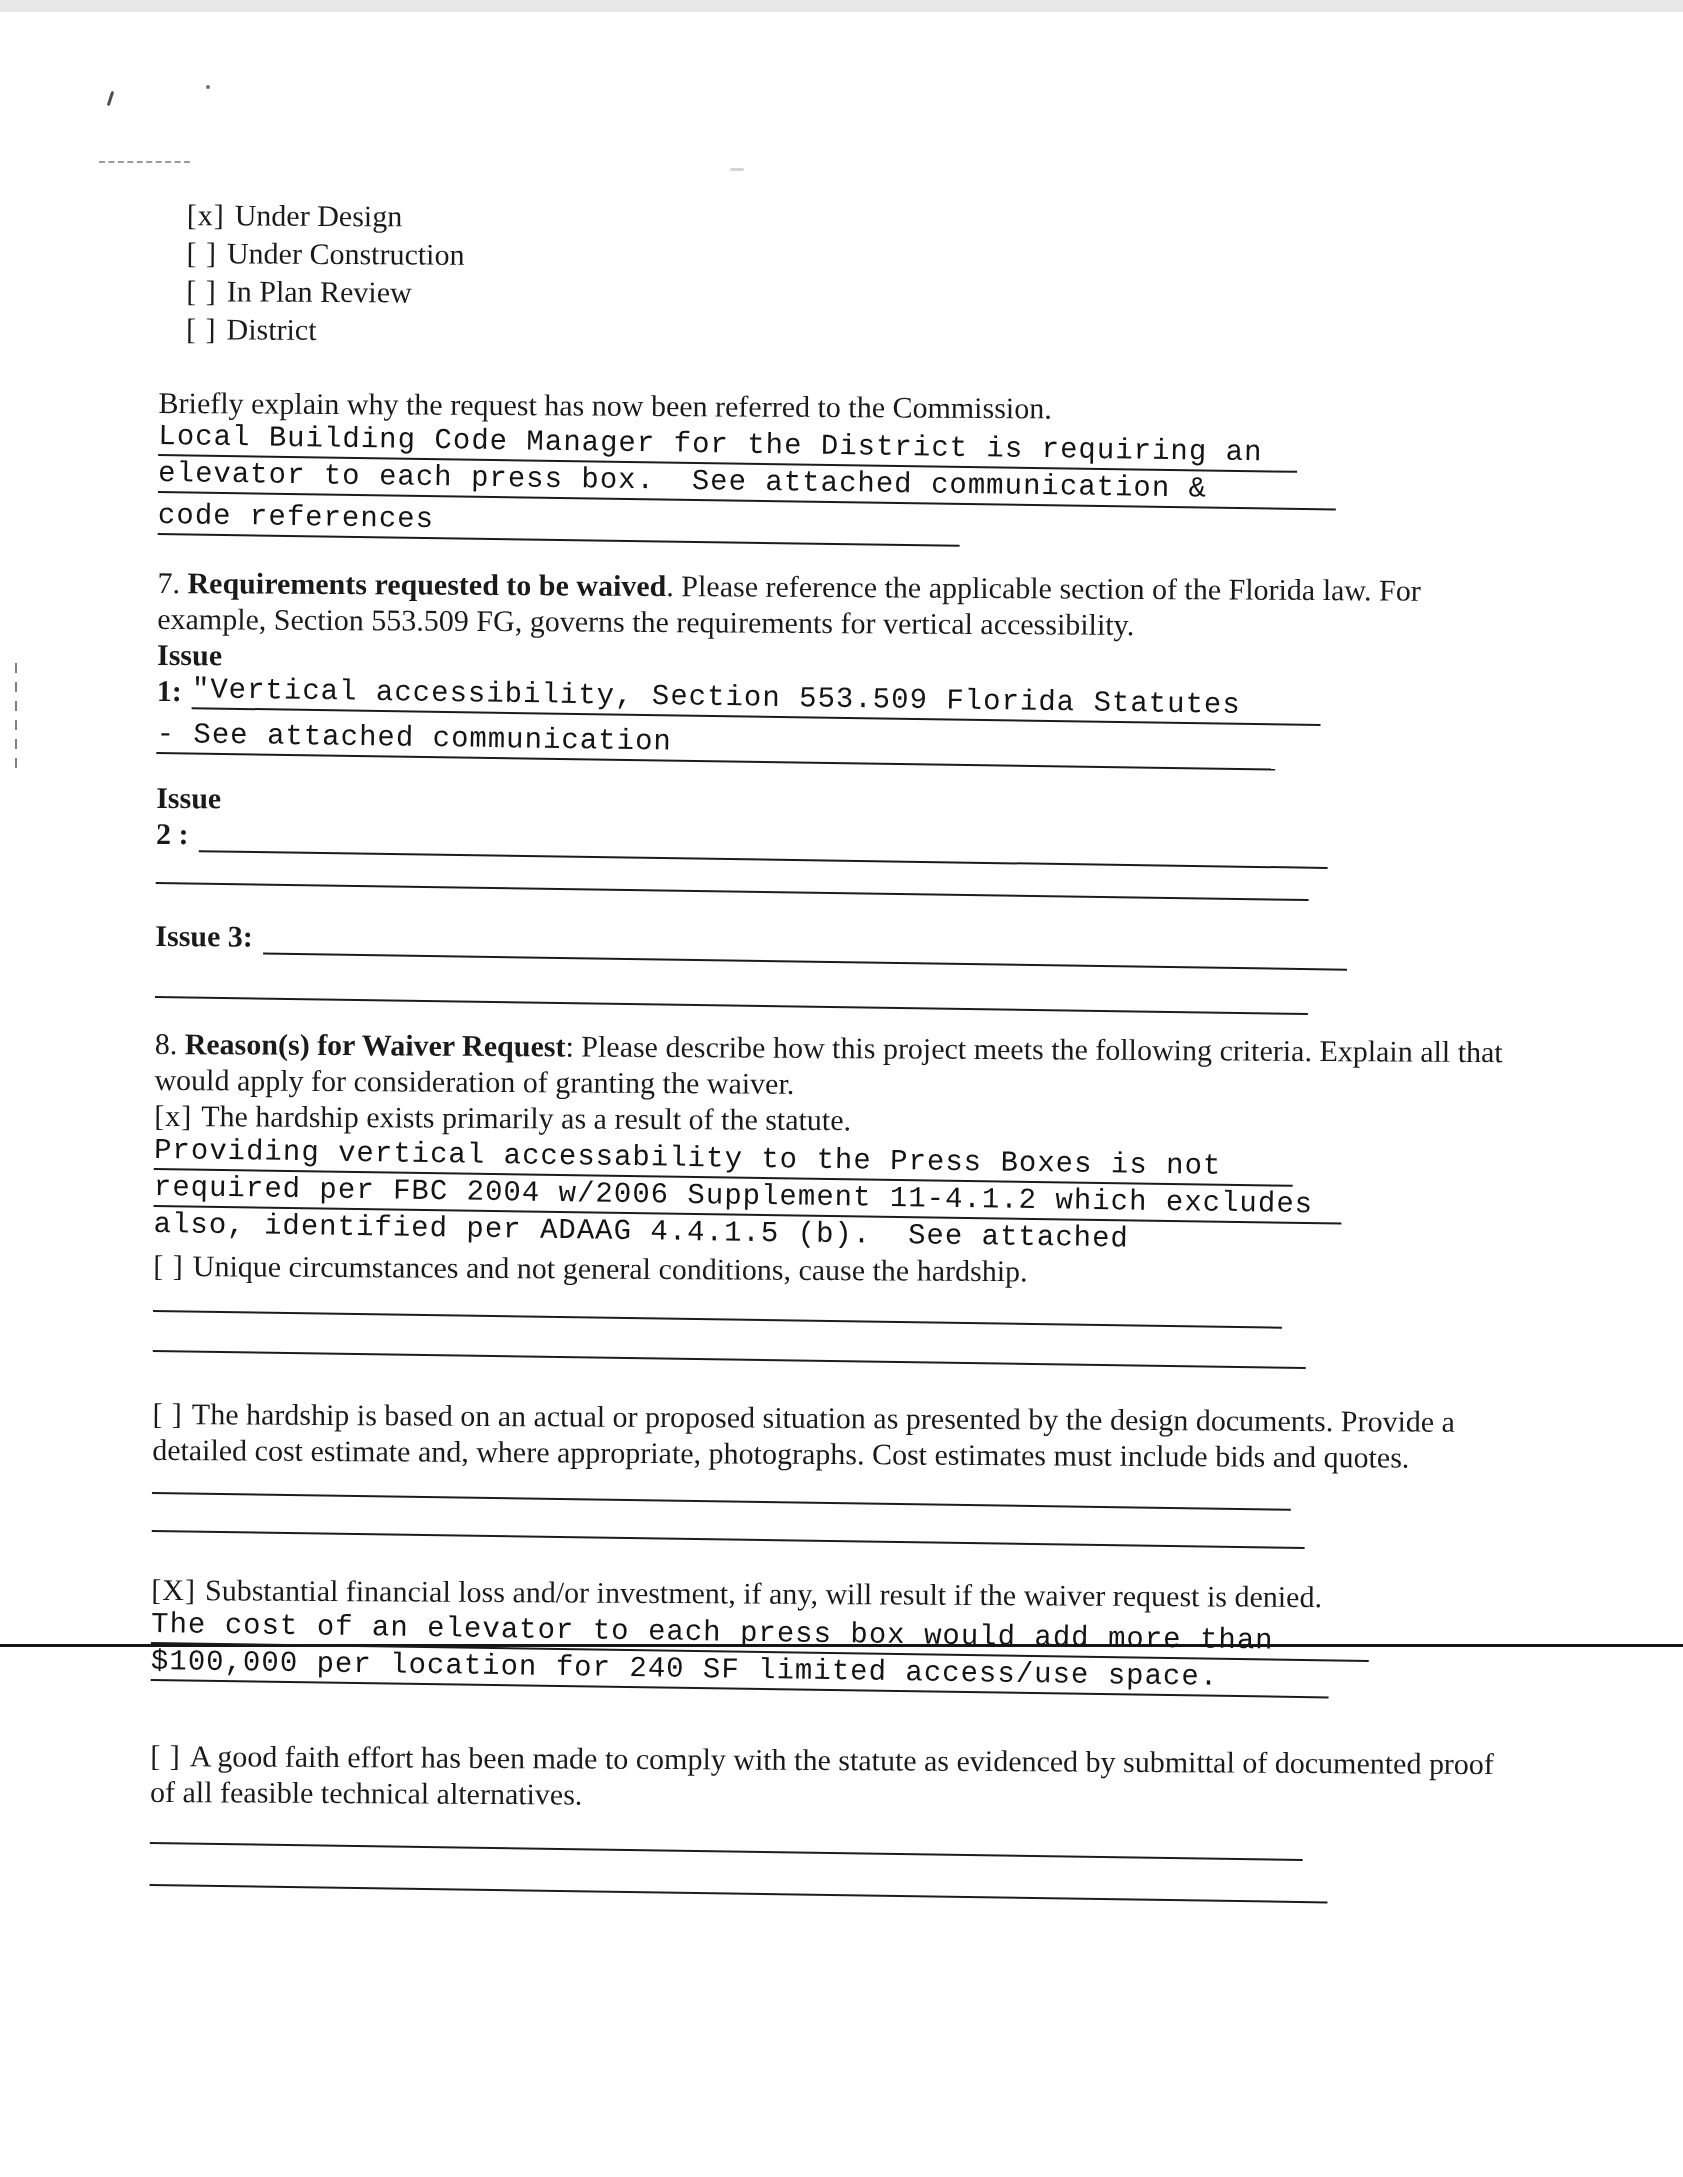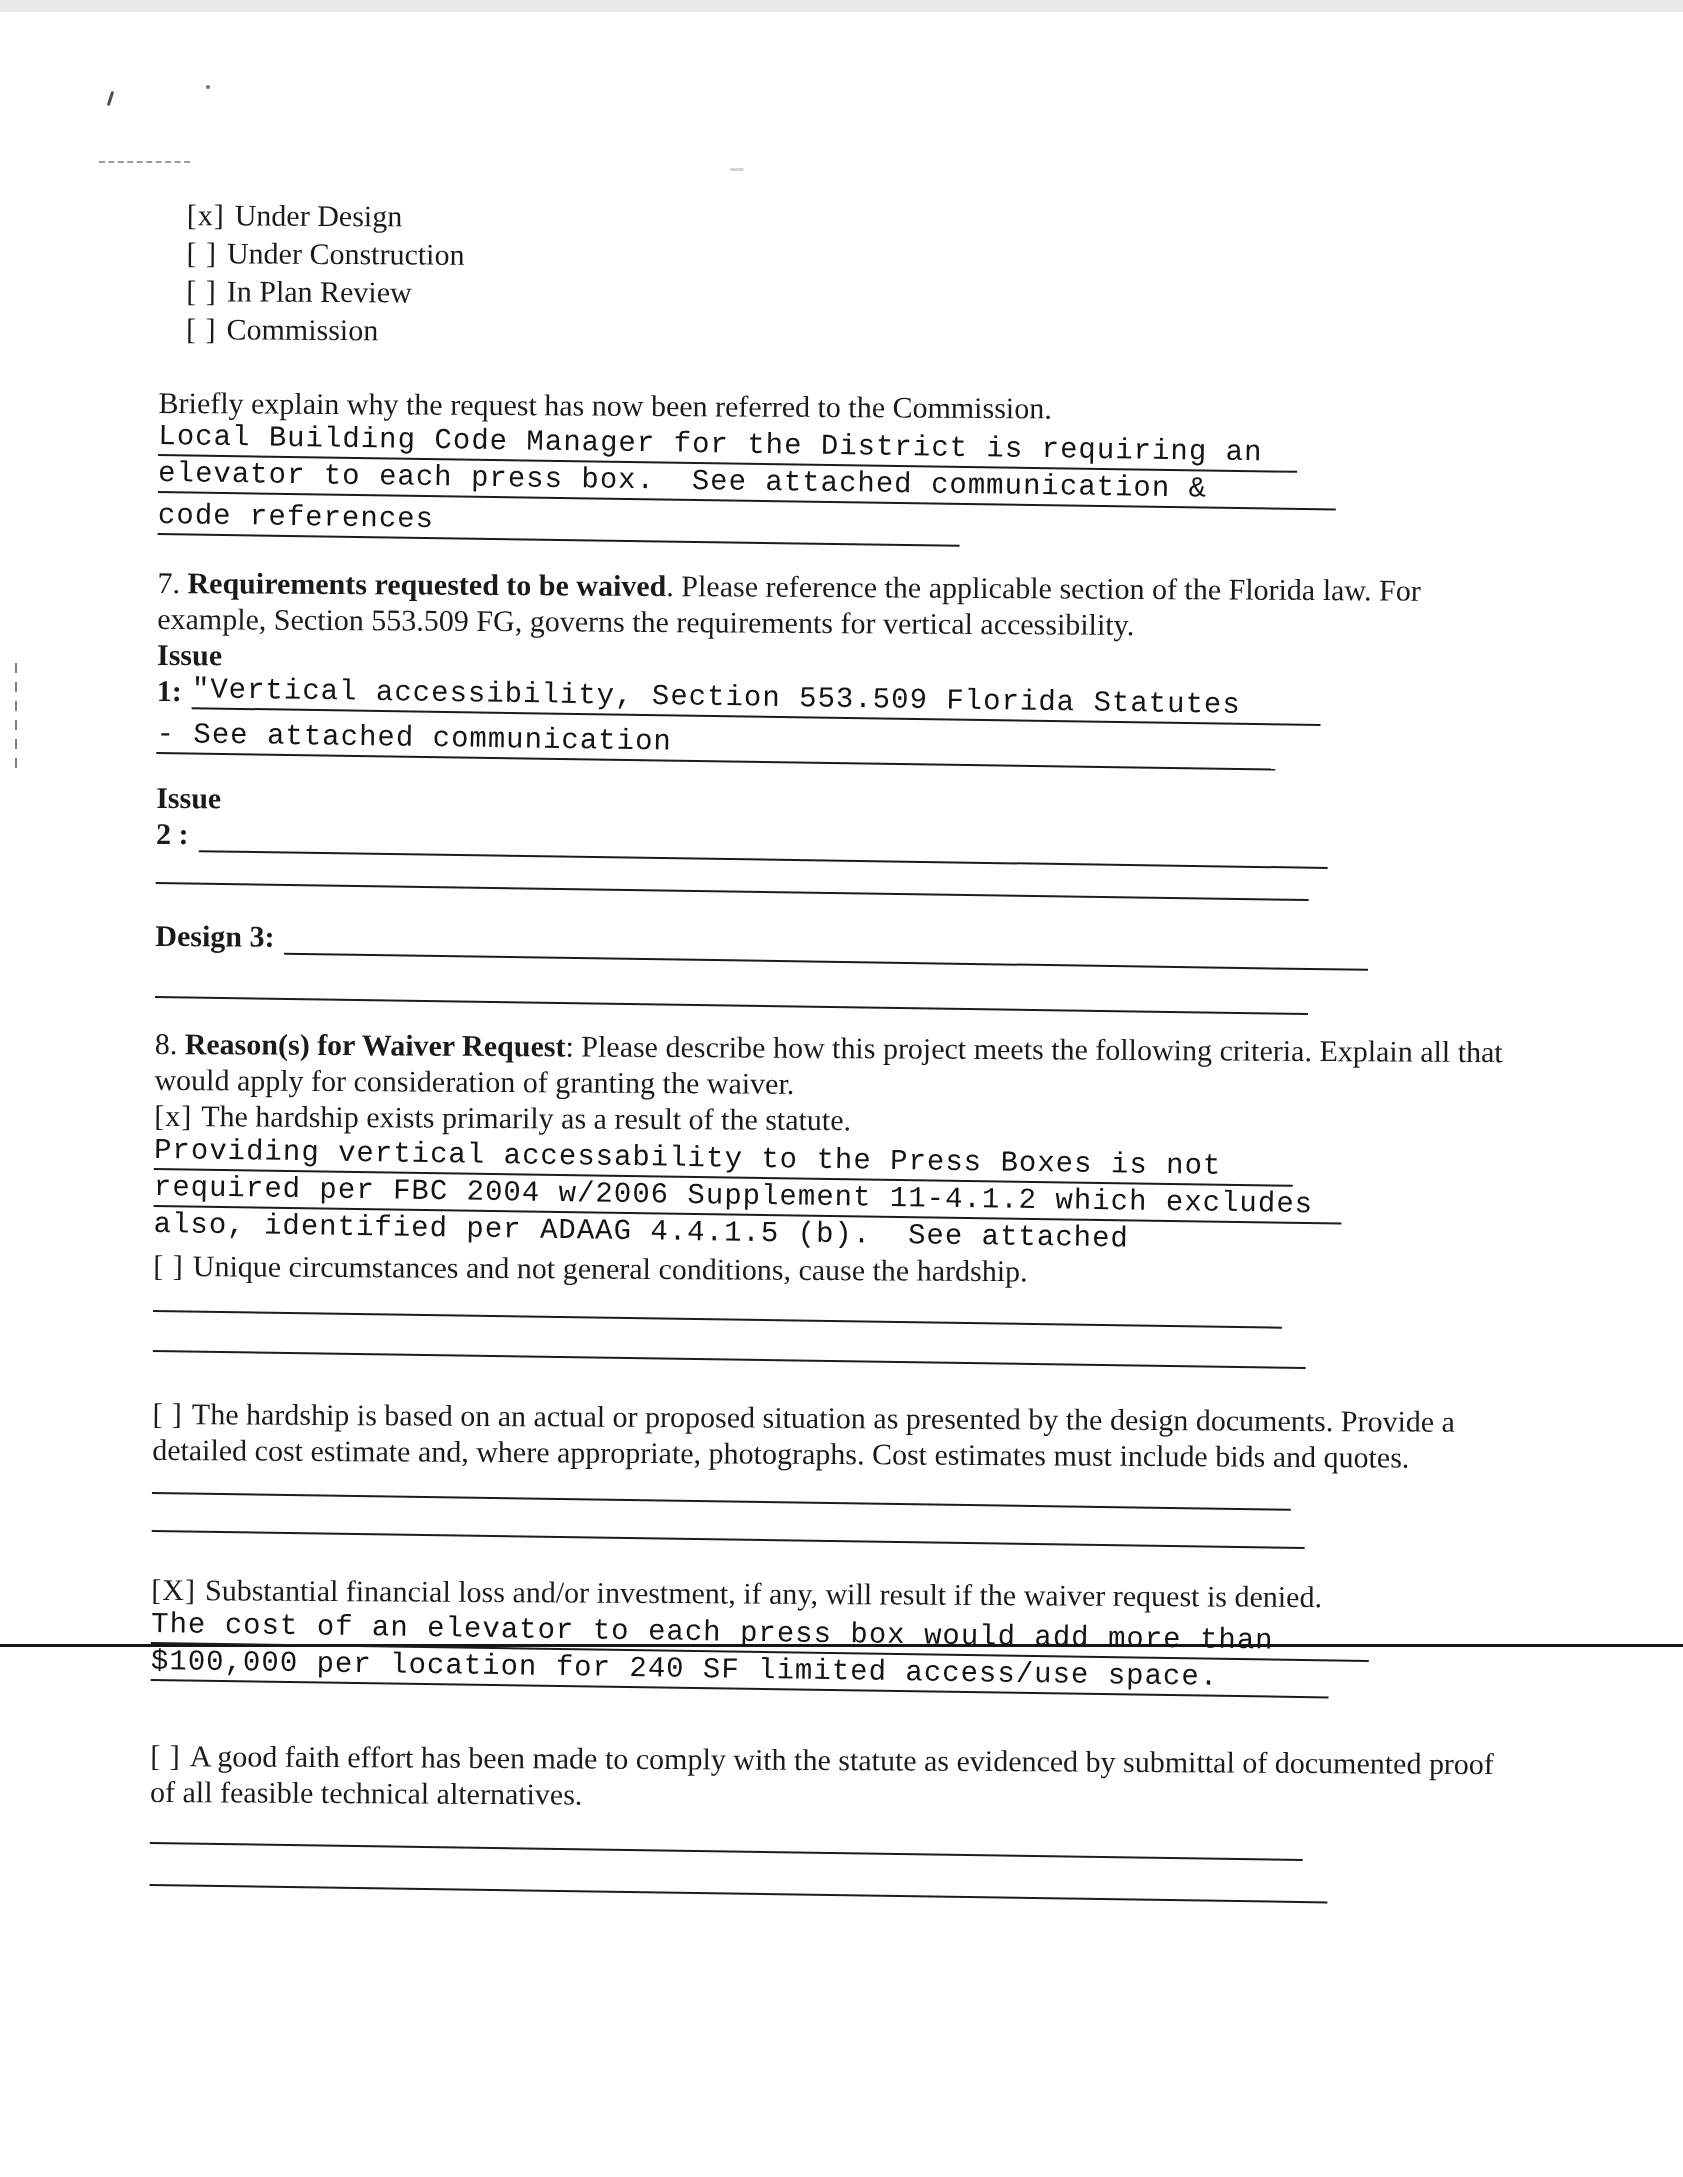--- a/index.html
+++ b/index.html
@@ -84,21 +84,21 @@
       <div class="cb-row">
         <span class="cb-mark">[x]</span><span>Under Design</span>
       </div>
       <div class="cb-row">
         <span class="cb-mark">[ ]</span><span>Under Construction</span>
       </div>
       <div class="cb-row">
         <span class="cb-mark">[ ]</span><span>In Plan Review</span>
       </div>
       <div class="cb-row">
-        <span class="cb-mark">[ ]</span><span>Commission</span>
+        <span class="cb-mark">[ ]</span><span>District</span>
       </div>
     </div>
 
     <p class="para mt38" style="line-height:34px">Briefly explain why the request has now been referred to the Commission.</p>
     <div>
       <div class="typed-line w1150 sk">Local Building Code Manager for the District is requiring an</div>
       <div class="typed-line w1190 sk">elevator to each press box.  See attached communication &amp;</div>
       <div class="typed-line w810 mt6 sk">code references</div>
     </div>
 
@@ -112,21 +112,21 @@
     <div class="typed-line w1130 mt8 sk">- See attached communication</div>
 
     <div class="serif mt26"><b>Issue</b></div>
     <div class="fill-row">
       <span class="lbl"><b>2 :</b></span>
       <div class="fill-line w1140 sk"></div>
     </div>
     <div class="blank-line w1165 mt30 sk"></div>
 
     <div class="fill-row mt34">
-      <span class="lbl"><b>Design 3:</b></span>
+      <span class="lbl"><b>Issue 3:</b></span>
       <div class="fill-line w1095 sk"></div>
     </div>
     <div class="blank-line w1165 mt42 sk"></div>
 
     <p class="para mt28"><span>8.</span> <b>Reason(s) for Waiver Request</b><span>: Please describe how this project meets the following criteria. Explain all that would apply for consideration of granting the waiver.</span></p>
 
     <p class="para"><span class="crit-mark">[x]</span><span>The hardship exists primarily as a result of the statute.</span></p>
     <div>
       <div class="typed-line w1150 sk">Providing vertical accessability to the Press Boxes is not</div>
       <div class="typed-line w1200 sk">required per FBC 2004 w/2006 Supplement 11-4.1.2 which excludes</div>

